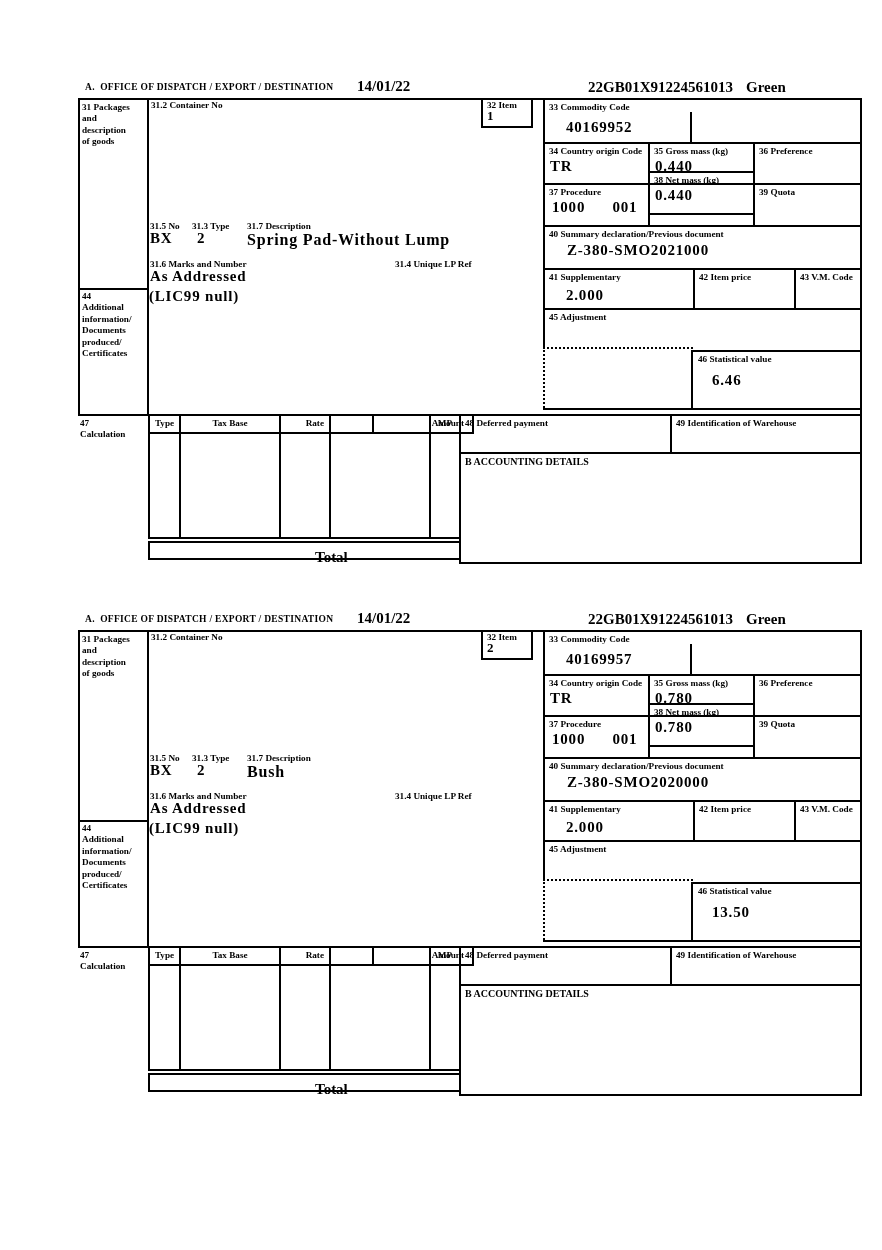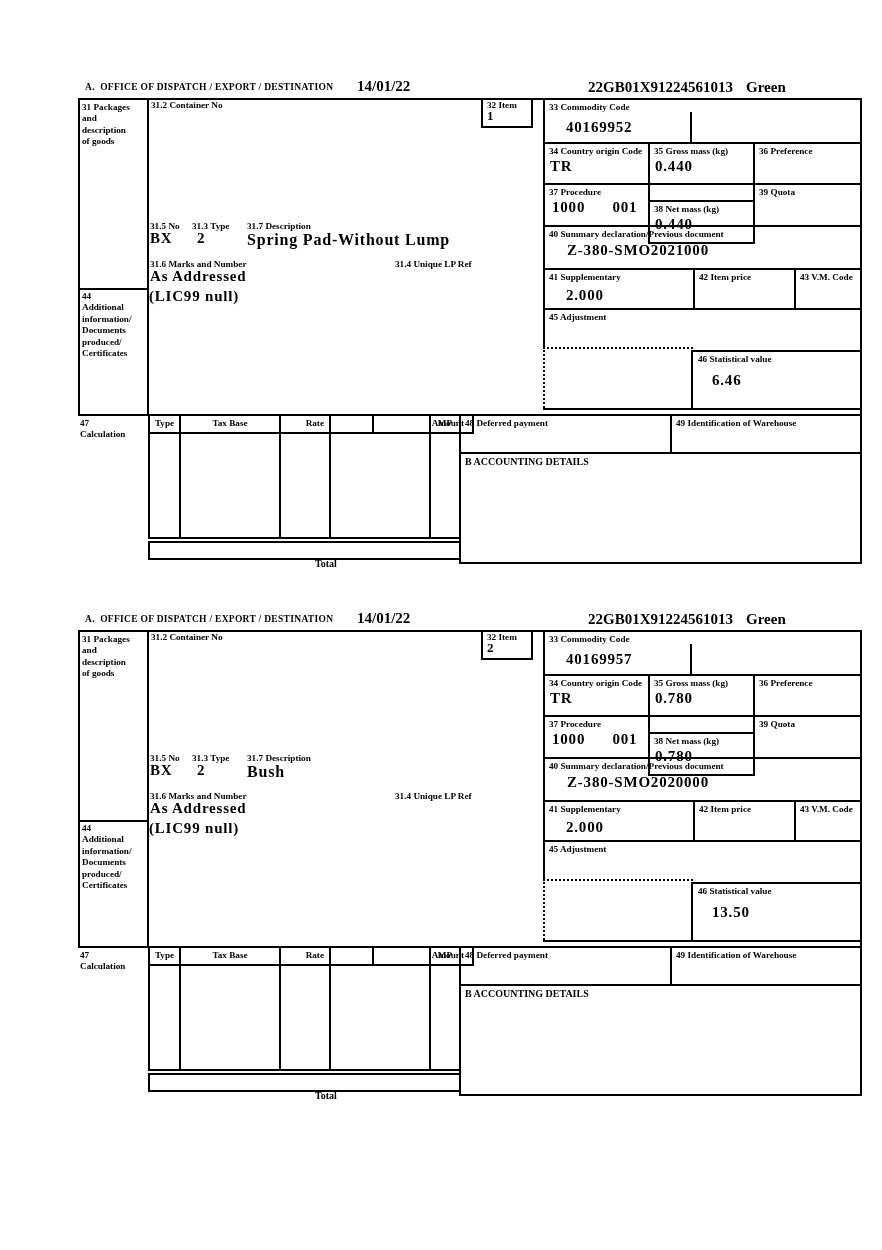--- a/index.html
+++ b/index.html
@@ -31,21 +31,21 @@
   .ln-d33  { left:690px; top:30px;  width:2px;   height:32px; }
 
   
   .bx { position:absolute; border:2px solid #000; }
   .b32 { left:481px; top:16px;  width:52px;  height:30px; border-top:none; }
   .b33 { left:543px; top:16px;  width:319px; height:46px; }
   .b34 { left:543px; top:60px;  width:107px; height:43px; }
   .b35 { left:648px; top:60px;  width:107px; height:43px; }
   .b36 { left:753px; top:60px;  width:109px; height:43px; }
   .b37 { left:543px; top:101px; width:107px; height:44px; }
-  .b38 { left:648px; top:118px; width:107px; height:44px; }
+  .b38 { left:648px; top:89px; width:107px; height:44px; }
   .b39 { left:753px; top:101px; width:109px; height:44px; }
   .b40 { left:543px; top:143px; width:319px; height:45px; }
   .b41 { left:543px; top:186px; width:152px; height:42px; }
   .b42 { left:693px; top:186px; width:103px; height:42px; }
   .b43 { left:794px; top:186px; width:68px;  height:42px; }
   .b45 { left:543px; top:226px; width:319px; height:39px; border-bottom:none; }
   .bdot{ position:absolute; left:543px; top:265px; width:150px; height:61px;
          border-top:2px dotted #000; border-left:2px dotted #000; }
   .b46 { left:691px; top:268px; width:171px; height:60px; }
   .b48 { left:459px; top:332px; width:213px; height:40px; }
@@ -59,21 +59,21 @@
   .c1 { left:148px; width:33px; }
   .c2 { left:179px; width:102px; }
   .c3 { left:279px; width:52px; }
   .c4 { left:329px; width:102px; }
   .c5 { left:429px; width:32px; }
   .ch.c1,.ch.c2,.ch.c5 { text-align:center; }
   .ch.c3 { text-align:right; padding-right:5px; }
   .ch.c4 { text-align:right; padding-right:8px;margin-left:43px; }
   .ctot { position:absolute; left:148px; top:459px; width:313px; height:19px;
           border:2px solid #000; }
-  .ctot .t { position:absolute; left:165px; top:15px; font-size:10px; font-weight:bold; }
+  .ctot .t { position:absolute; left:165px; top:6px; font-size:15px; font-weight:bold; }
 
   
   .l  { position:absolute; left:4px; top:2px; font-size:9.2px; font-weight:bold;
         line-height:11.4px; white-space:pre-line; }
   .lB { font-size:10px; }
   .v  { position:absolute; font-size:15px; font-weight:bold; letter-spacing:0.8px;
         white-space:pre; }
   .free-l { position:absolute; font-size:9.2px; font-weight:bold; line-height:11.4px;
             white-space:pre-line; }
   .free-v { position:absolute; font-size:15px; font-weight:bold; letter-spacing:0.8px;

